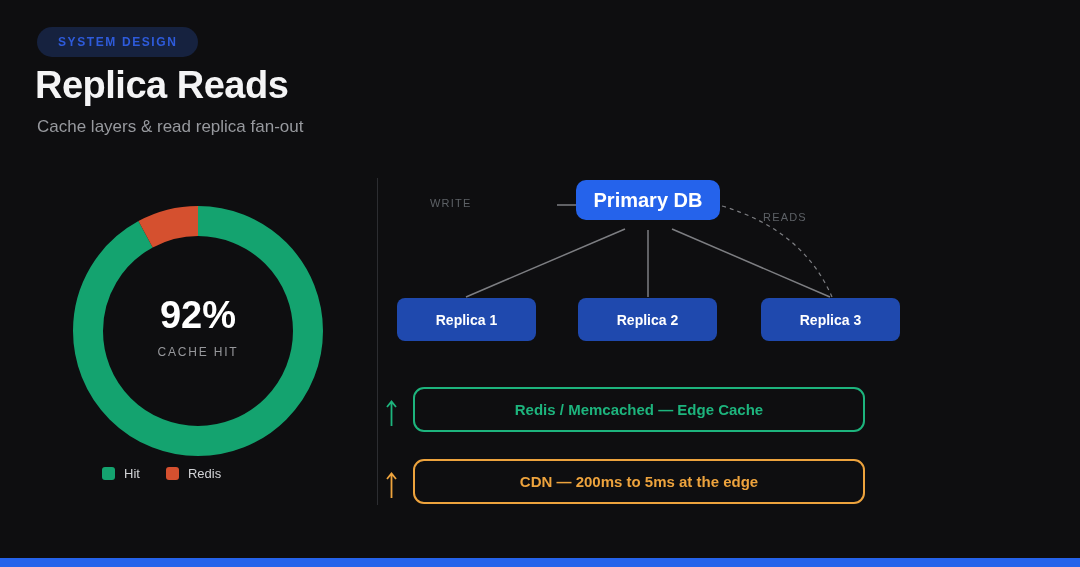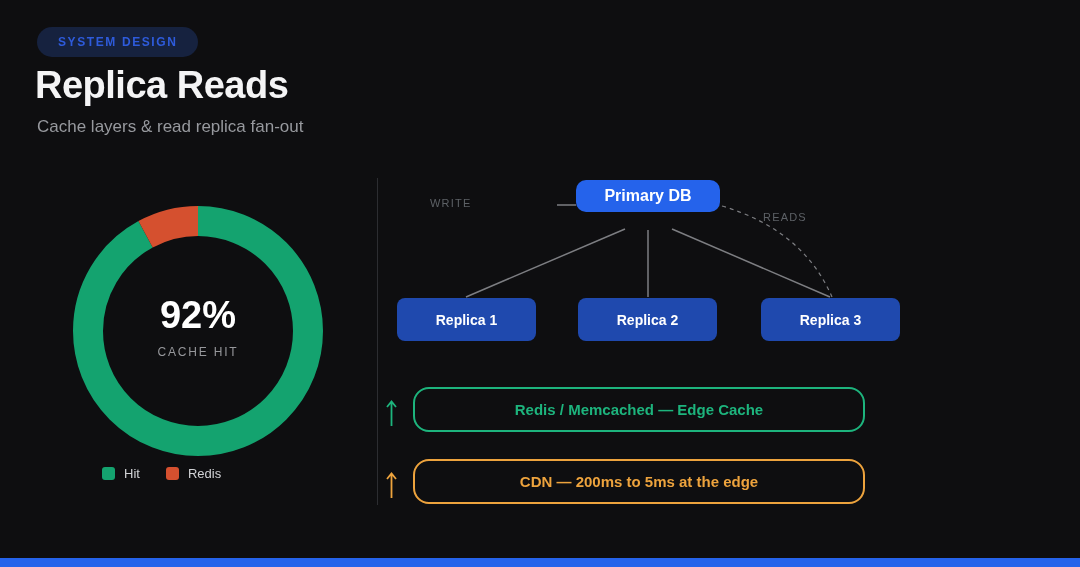--- a/index.html
+++ b/index.html
@@ -56,33 +56,33 @@
   .flow-label {
     position: absolute; font-size: 11px; letter-spacing: 1.2px; color: #5d6166;
   }
   .flow-label.write { left: 430px; top: 197px; }
   .flow-label.reads { left: 763px; top: 211px; }
   .node {
     position: absolute; display: flex; align-items: center; justify-content: center;
     color: #ffffff; font-weight: bold;
   }
   .node.primary {
-    left: 576px; top: 180px; width: 144px; height: 32px;
-    border-radius: 10px; background: #2563eb; font-size: 16px;
+    left: 576px; top: 180px; width: 144px; height: 40px;
+    border-radius: 10px; background: #2563eb; font-size: 20px;
   }
   .node.replica {
     top: 298px; width: 139px; height: 43px;
     border-radius: 8px; background: #1f49ae; font-size: 14px;
   }
   .node.r1 { left: 397px; }
   .node.r2 { left: 578px; }
   .node.r3 { left: 761px; }
   .cache-box {
     position: absolute; left: 413px; width: 452px; height: 45px;
-    border: 2px solid; border-radius: 16px;
+    border: 2px solid; border-radius: 11px;
     display: flex; align-items: center; justify-content: center;
     font-size: 15px; font-weight: bold; background: transparent;
   }
   .cache-box.redis { top: 387px; }
   .cache-box.cdn { top: 459px; }
   .up-arrow { position: absolute; left: 385px; }
   .up-arrow.redis { top: 398px; }
   .up-arrow.cdn { top: 470px; }
   
   .bottom-bar {

